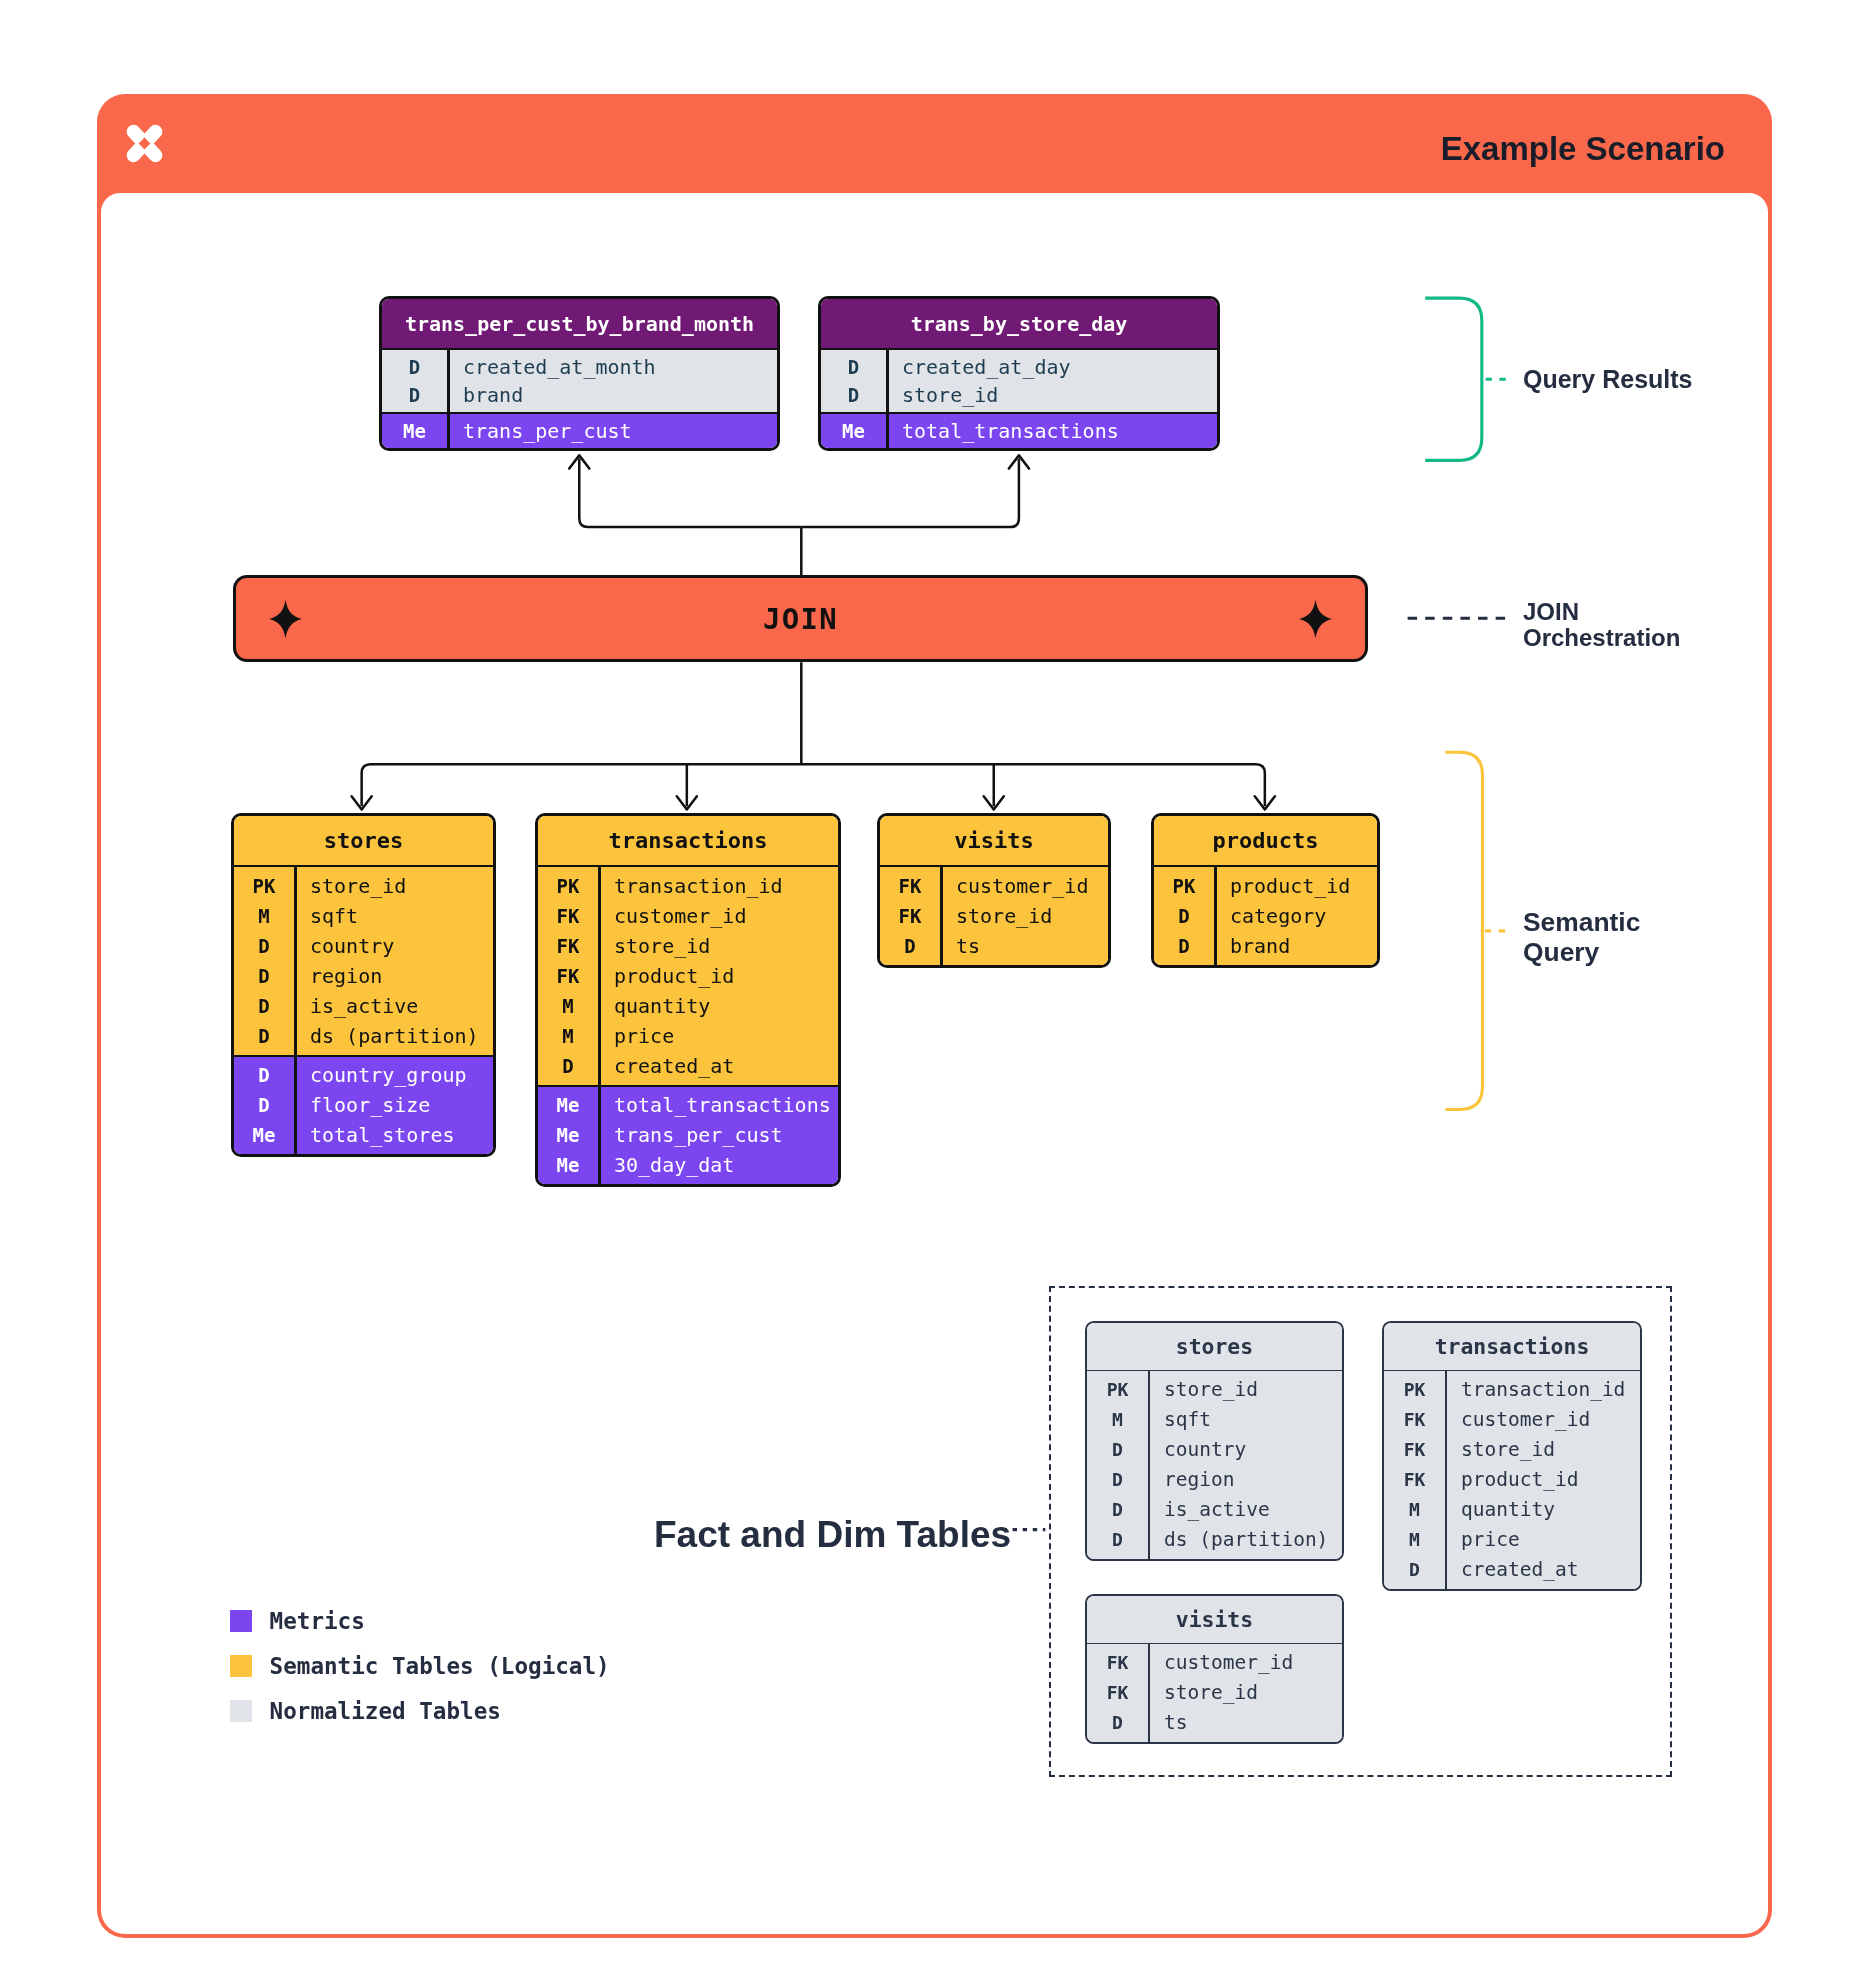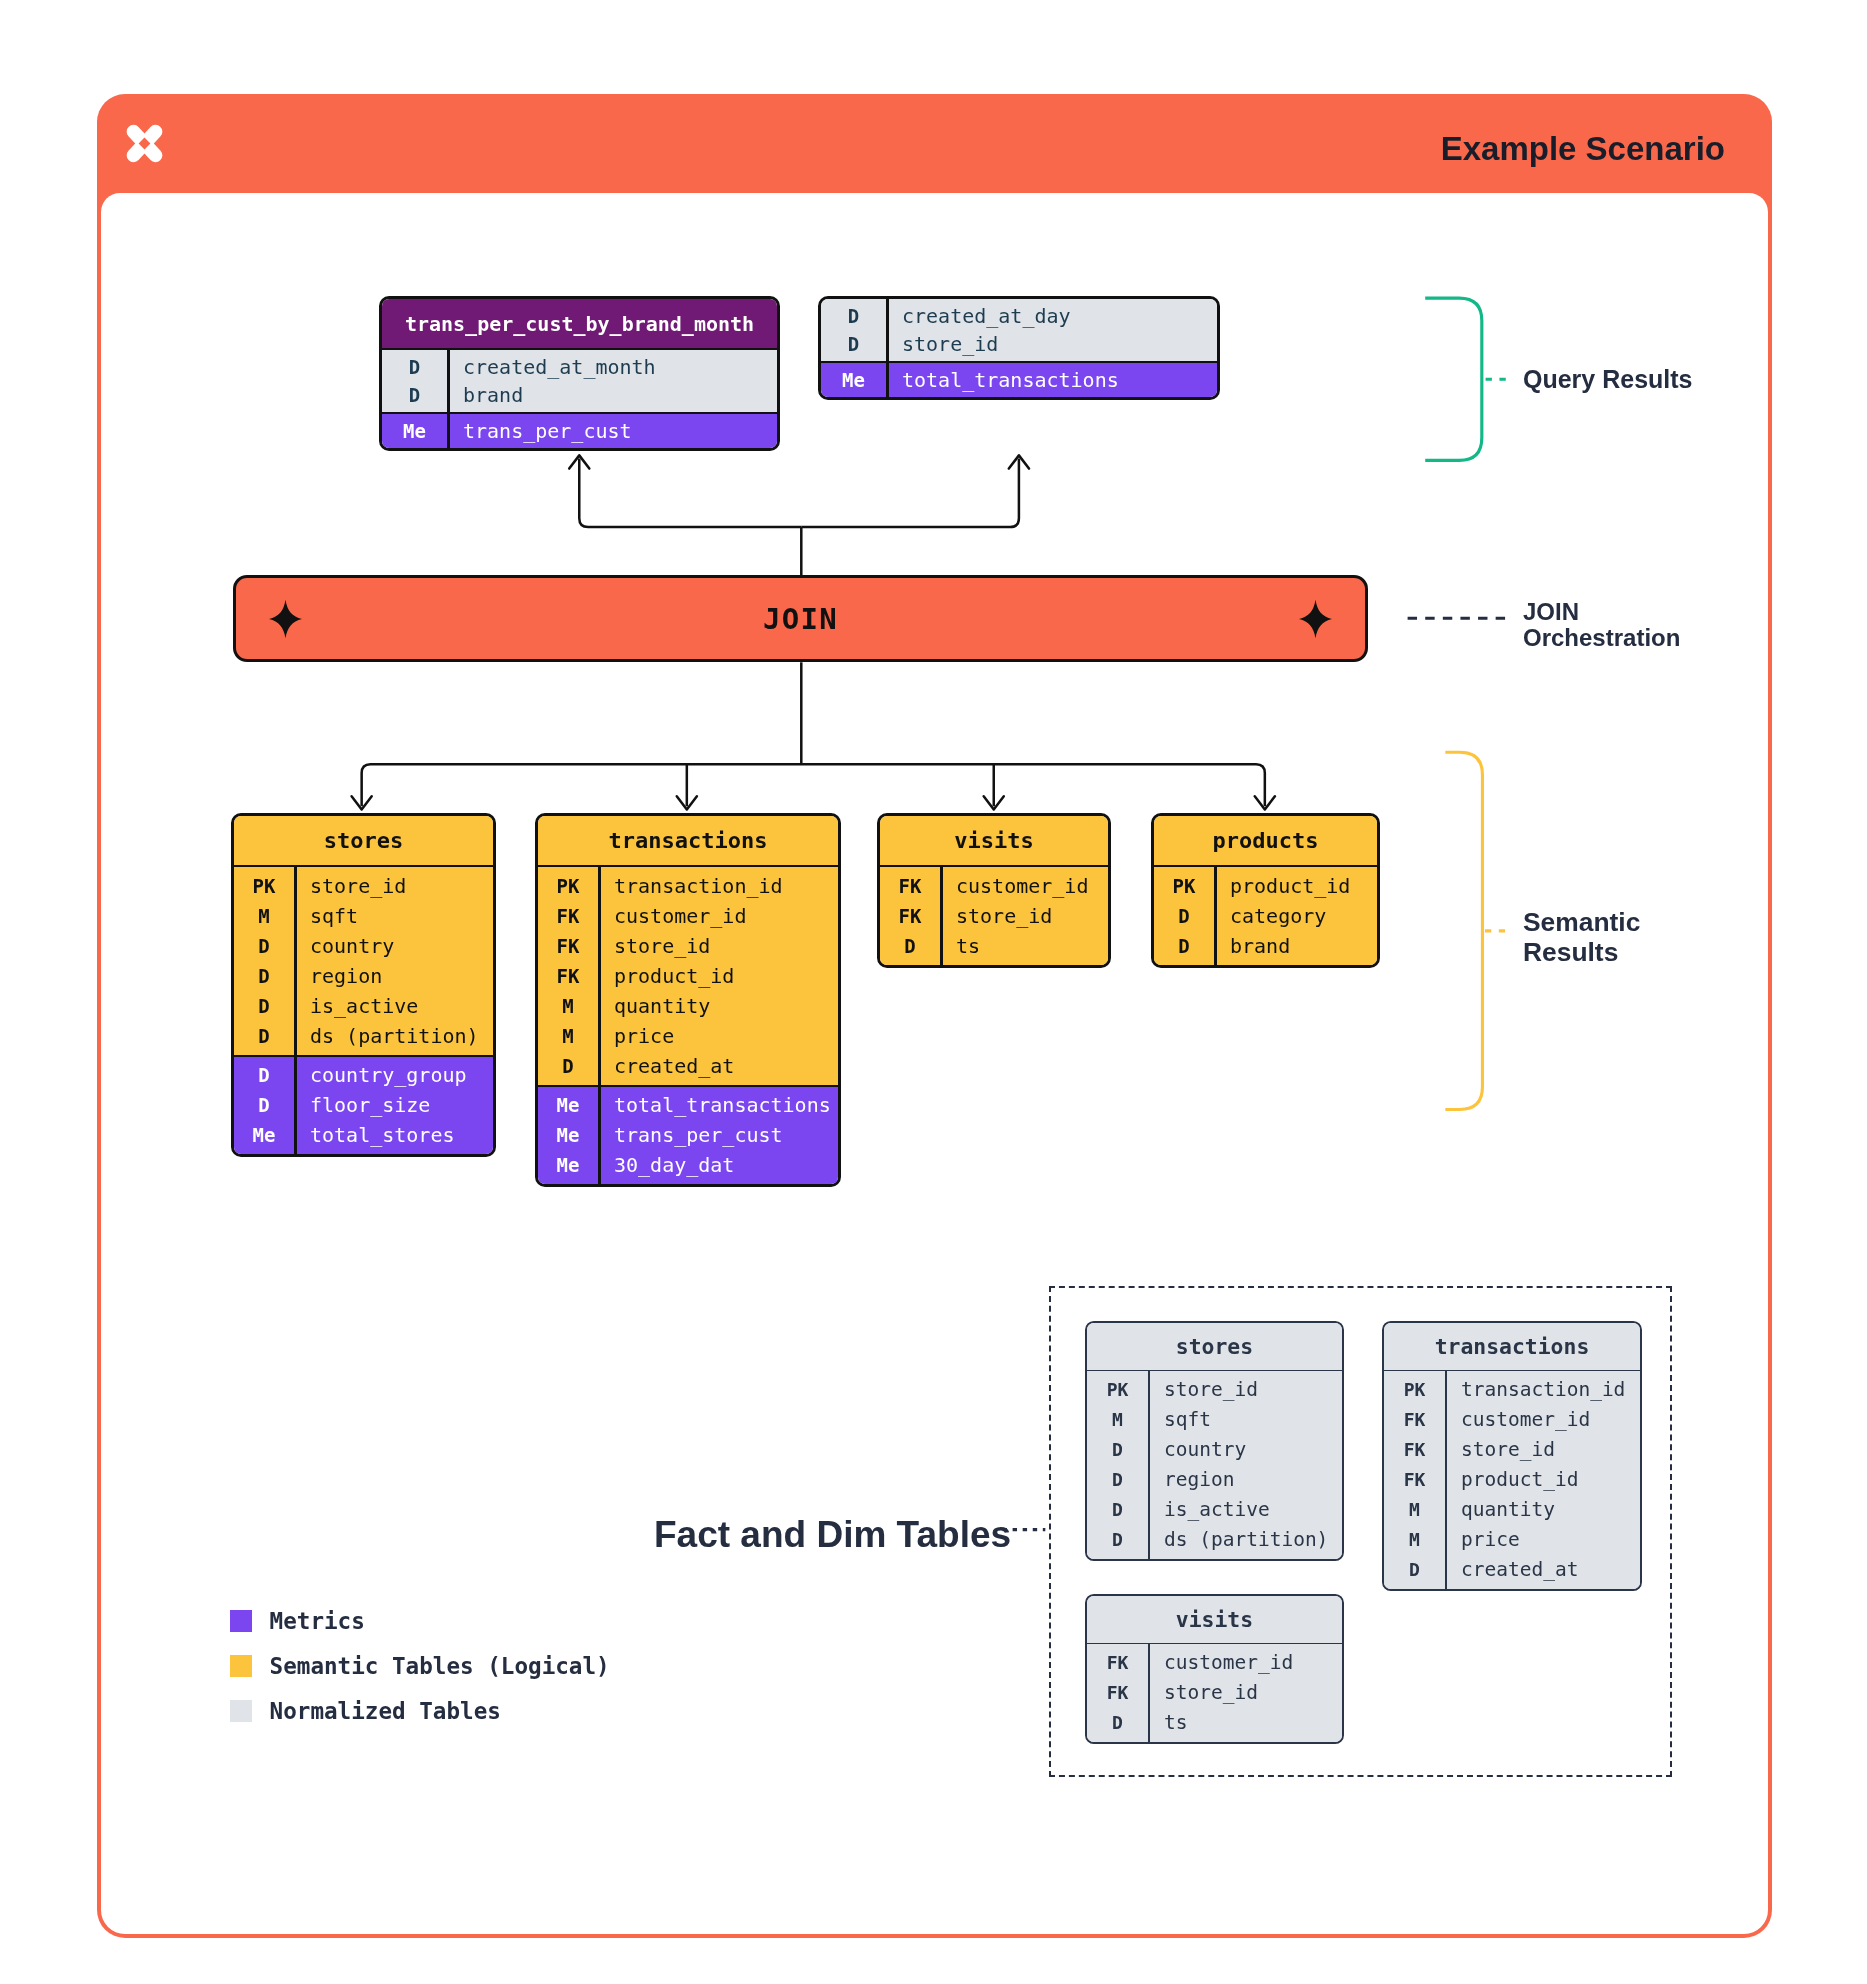--- a/index.html
+++ b/index.html
@@ -207,20 +207,21 @@
       <div class="sec metrics">
         <div class="row">
           <span class="badge">Me</span>
           <span class="fname">trans_per_cust</span>
         </div>
       </div>
     </div>
   </div>
 
 <div class="tbl green" style="left:818px; top:296px; width:402px;">
+    <div class="tbl-head">trans_by_store_day</div>
     <div class="tbl-body">
       <div class="sec plain">
         <div class="row">
           <span class="badge">D</span>
           <span class="fname">created_at_day</span>
         </div>
         <div class="row">
           <span class="badge">D</span>
           <span class="fname">store_id</span>
         </div>
@@ -386,21 +387,21 @@
 
 <div class="side-label" style="left:1523px; top:365px;">Query Results</div>
 
 <div class="side-label" style="left:1523px; top:599px; font-size:24px; line-height:26.4px;">
   <div>JOIN</div>
   <div>Orchestration</div>
 </div>
 
 <div class="side-label" style="left:1523px; top:907px; font-size:26.4px; line-height:30px;">
   <div>Semantic</div>
-  <div>Results</div>
+  <div>Query</div>
 </div>
 
 <div class="fact-dim-label">Fact and Dim Tables</div>
 
 <div class="dashed-box"></div>
 
 <div class="tbl gray" style="left:1085px; top:1321px; width:259px;">
     <div class="tbl-head">stores</div>
     <div class="tbl-body">
       <div class="sec plain">

